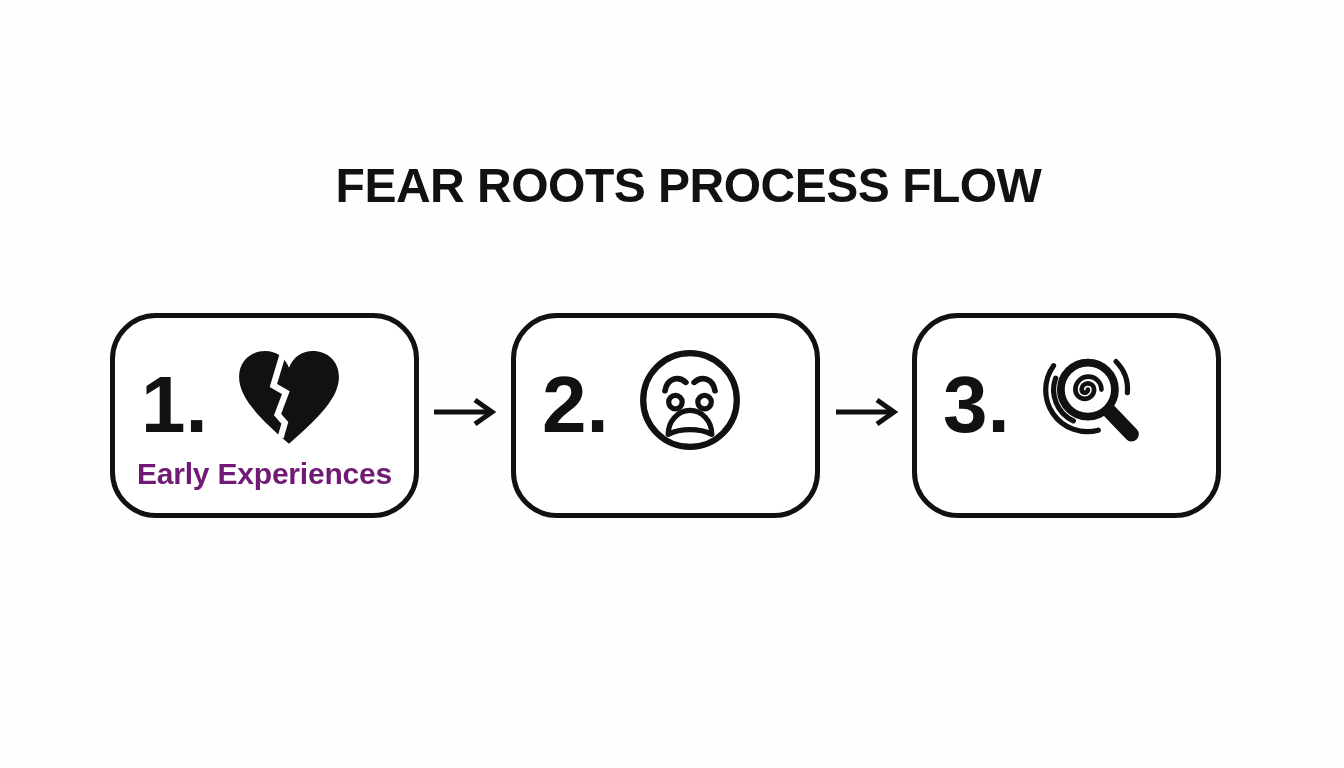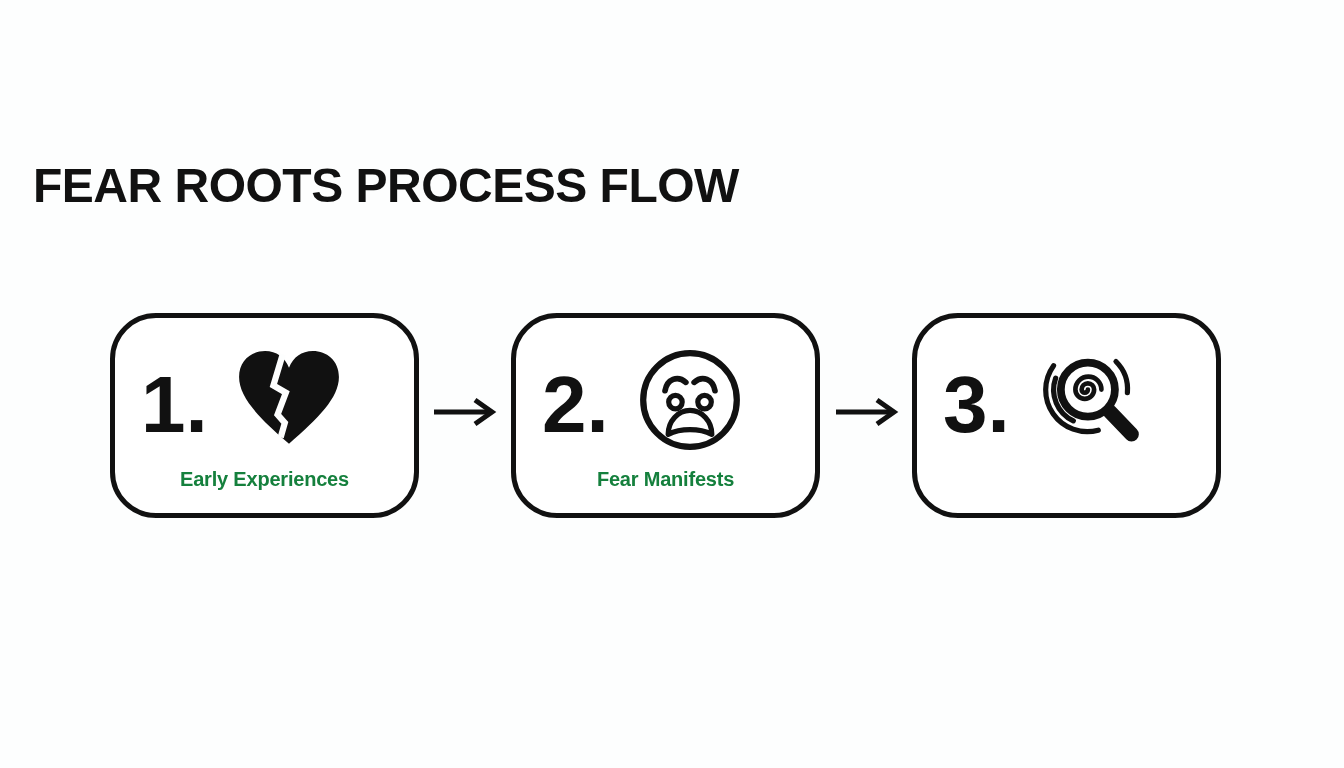--- a/index.html
+++ b/index.html
@@ -13,21 +13,21 @@
     width: 1344px;
     height: 768px;
     background: #fdfefe;
     overflow: hidden;
   }
   .title {
     position: absolute;
     left: 0;
     right: 0;
     top: 158px;
-    text-align: left;
+    text-align: center;
     font-size: 48px;
     font-weight: 800;
     letter-spacing: -0.5px;
     color: #111;
     white-space: nowrap;
     margin-left: 33px;
   }
   .step-box {
     position: absolute;
     top: 313px;
@@ -57,24 +57,24 @@
     width: 104px;
     height: 104px;
   }
   .step-icon svg { width: 100%; height: 100%; display: block; }
   .step-label {
     position: absolute;
     left: 0;
     right: 0;
     bottom: 22px;
     text-align: center;
-    font-size: 20px;
+    font-size: 30px;
     font-weight: 700;
     letter-spacing: -0.2px;
-    color: #15803d;
+    color: #701a75;
     white-space: nowrap;
     margin-top: 7px;
   }
   .connector {
     position: absolute;
     top: 397px;
     width: 66px;
     height: 30px;
   }
   .connector-1 { left: 432px; }
@@ -112,21 +112,20 @@
     <div class="step-icon">
       <svg viewBox="0 0 100 100" xmlns="http://www.w3.org/2000/svg">
         <circle cx="50" cy="50" r="45" class="ink-stroke" stroke-width="6"></circle>
         <path d="M26 41 C 28 30, 38 26, 46 33" class="ink-stroke" stroke-width="5.5" stroke-linecap="round"></path>
         <path d="M74 41 C 72 30, 62 26, 54 33" class="ink-stroke" stroke-width="5.5" stroke-linecap="round"></path>
         <circle cx="36" cy="52" r="6.5" class="ink-stroke" stroke-width="5"></circle>
         <circle cx="64" cy="52" r="6.5" class="ink-stroke" stroke-width="5"></circle>
         <path d="M29 83 A 21 23 0 0 1 71 83 A 31 17 0 0 0 29 83 Z" class="ink-stroke" stroke-width="5" stroke-linejoin="round"></path>
       </svg>
     </div>
-    <div class="step-label">Fear Manifests</div>
   </div>
 
   <div class="connector connector-2">
     <svg viewBox="0 0 66 30" xmlns="http://www.w3.org/2000/svg">
       <line x1="2" y1="15" x2="56" y2="15" class="ink-stroke" stroke-width="5"></line>
       <polyline points="43,3 60,15 43,27" class="ink-stroke" stroke-width="5"></polyline>
     </svg>
   </div>
 
   <div class="step-box step-3">

